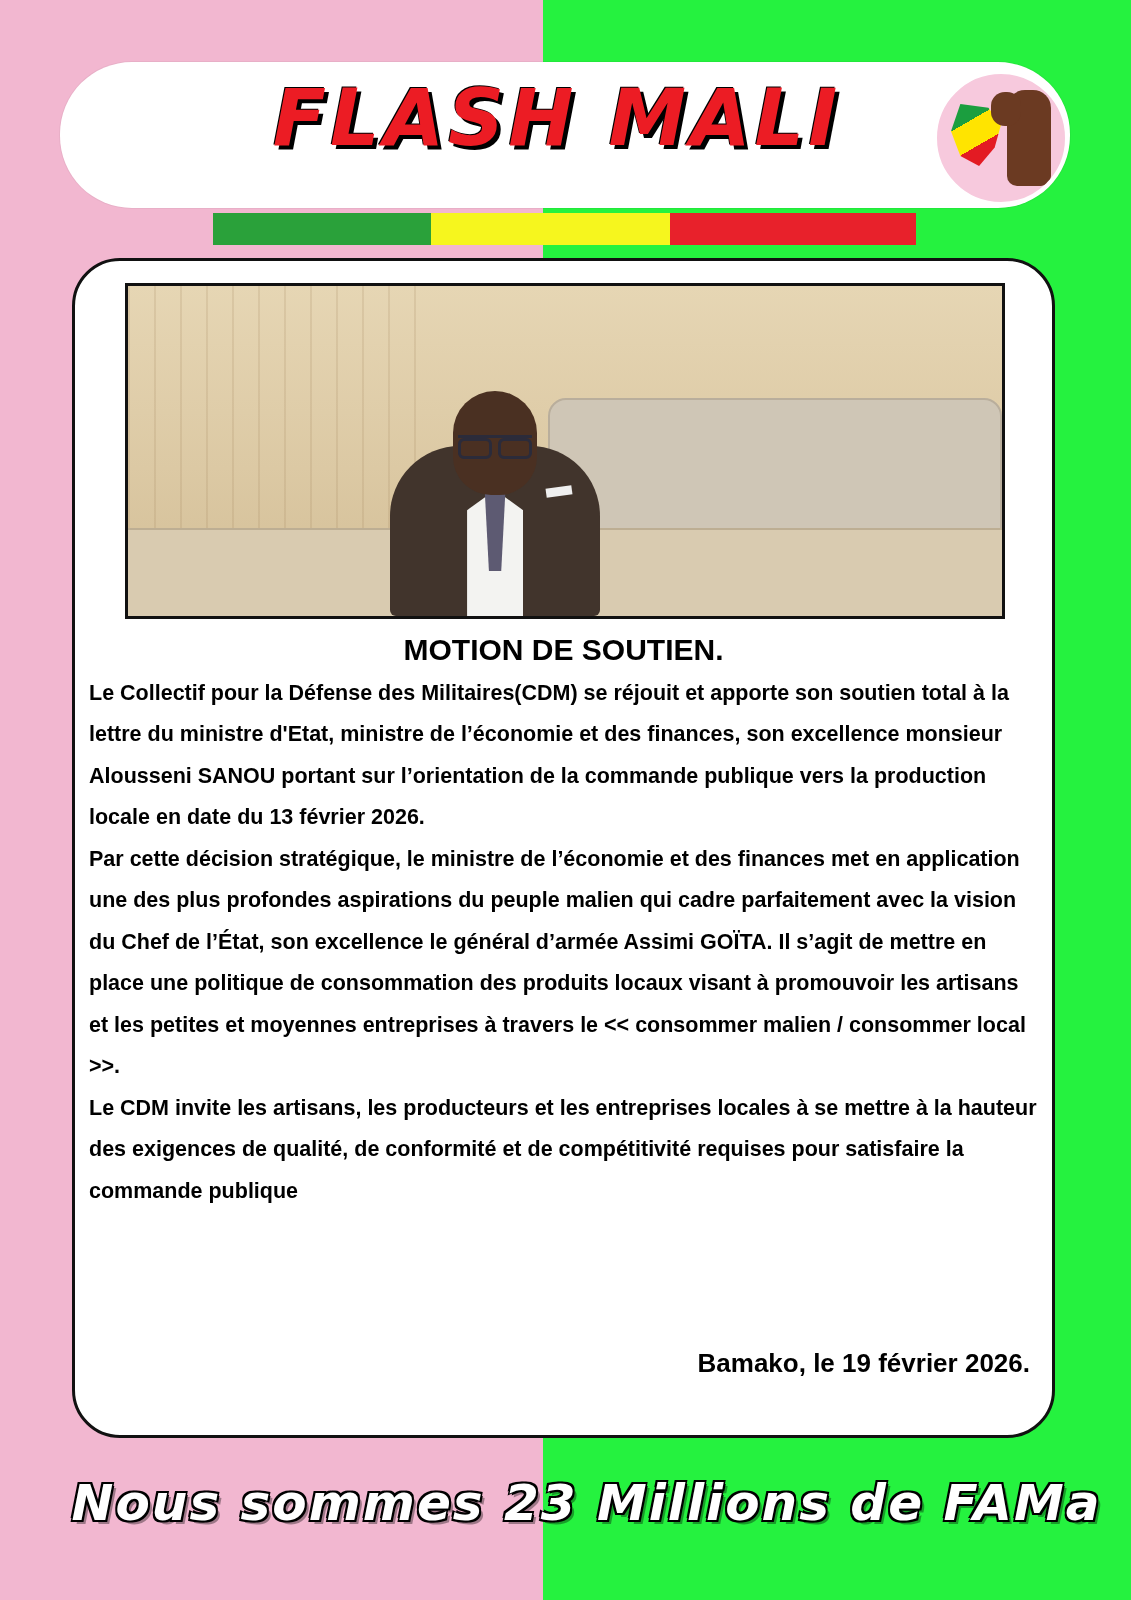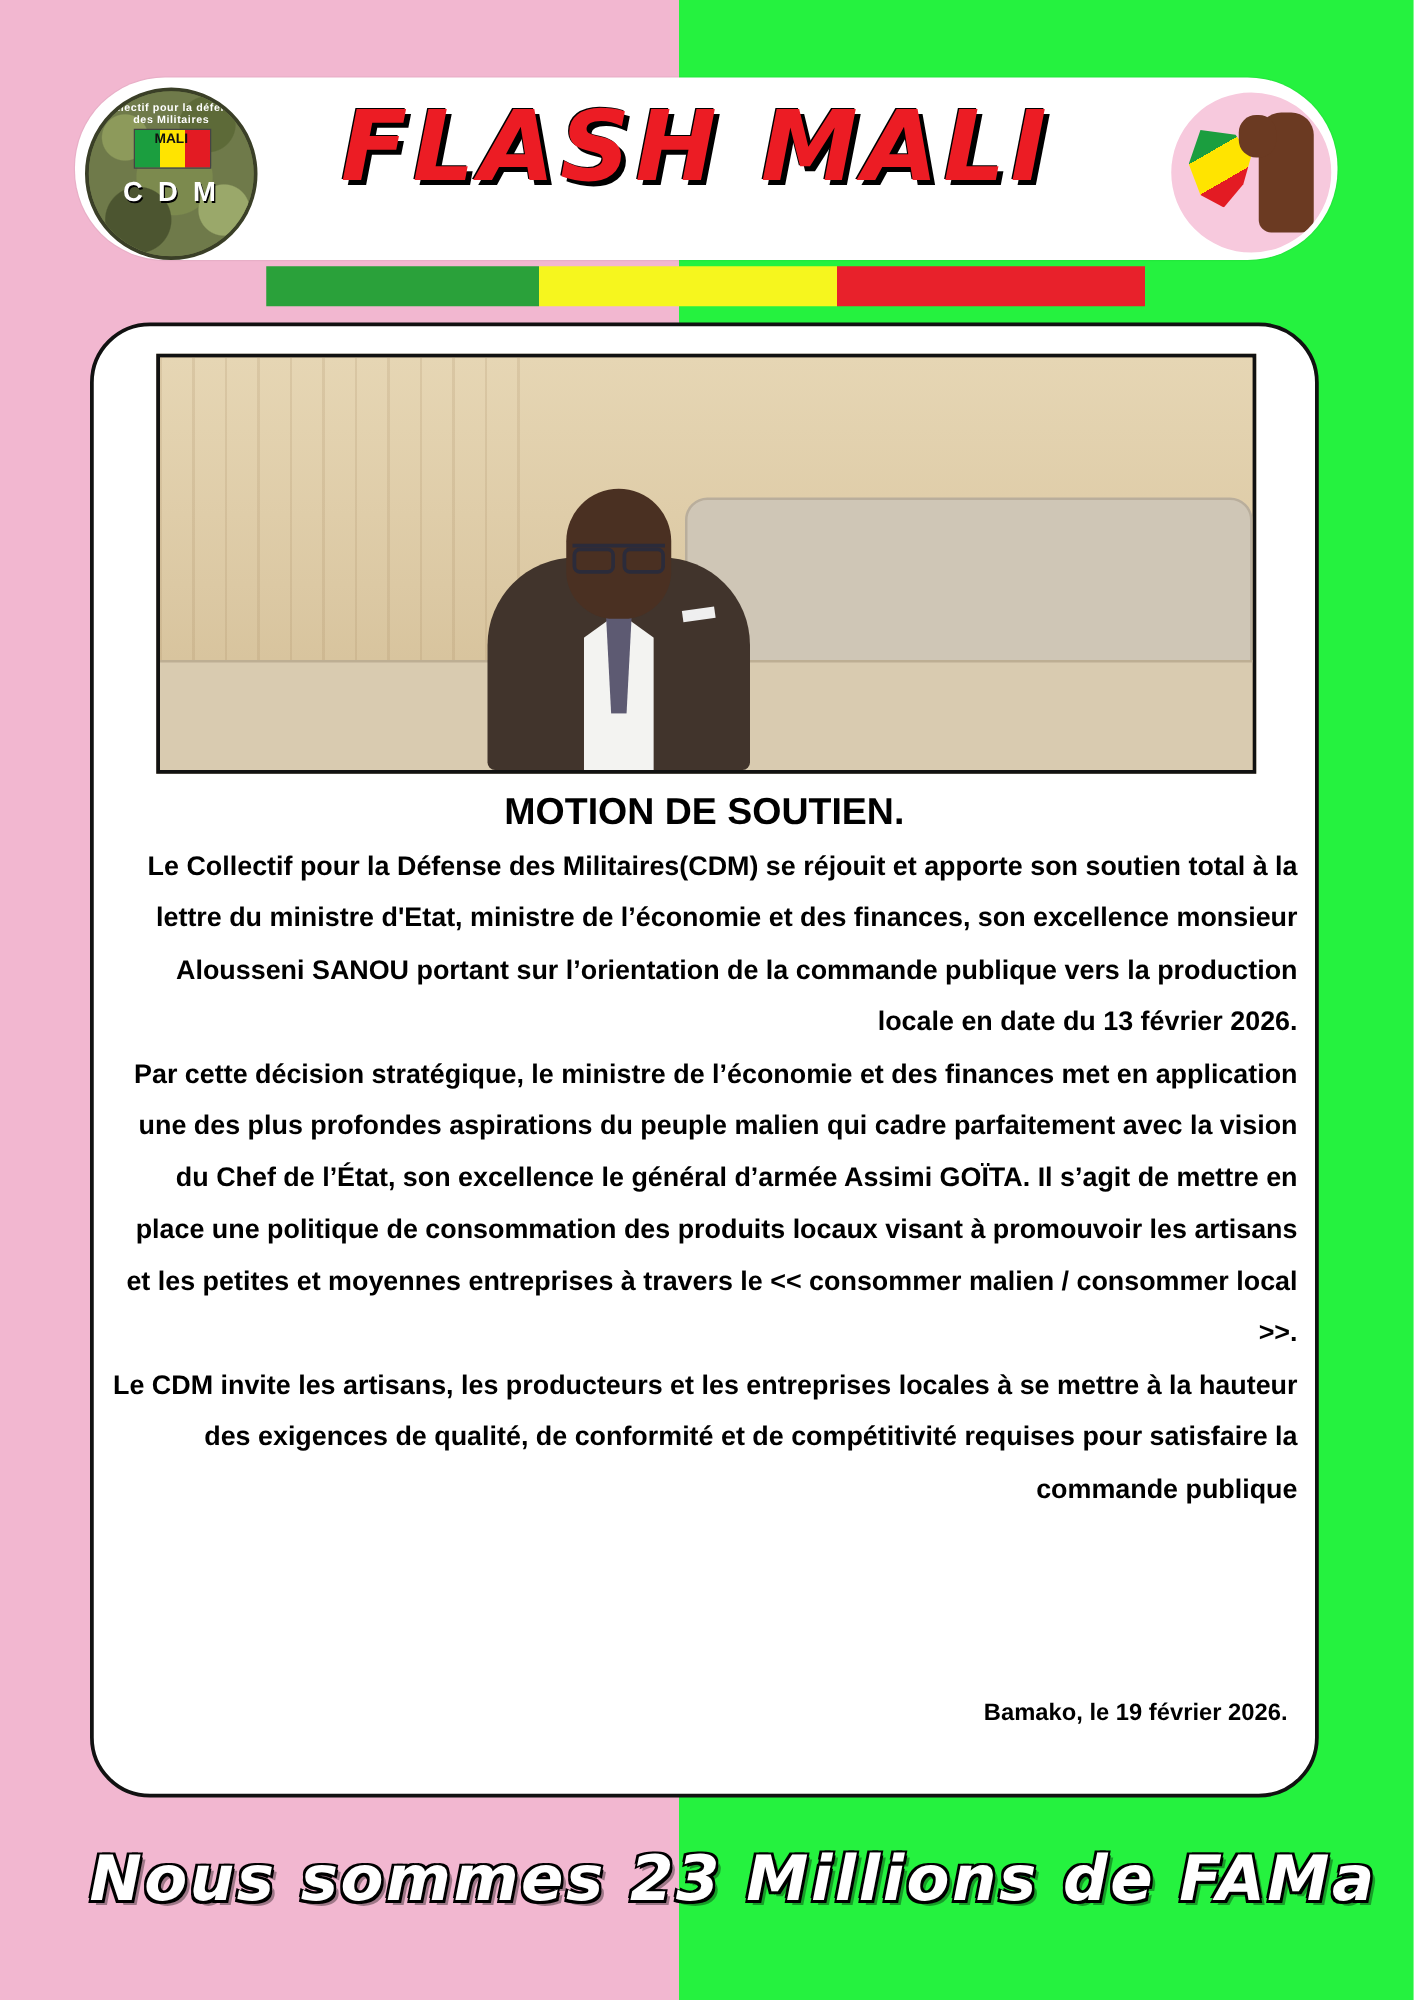--- a/index.html
+++ b/index.html
@@ -312,32 +312,32 @@
 
   .body-text {
     position: absolute;
     left: 14px;
     right: 14px;
     top: 412px;
     font-size: 21.5px;
     font-weight: bold;
     color: #000;
     line-height: 1.93;
-    text-align: right;
+    text-align: left;
   }
   .body-text p {
     margin: 0;
   }
 
   .signoff {
     position: absolute;
     right: 22px;
     bottom: 46px;
     text-align: right;
-    font-size: 19px;
+    font-size: 26px;
     font-weight: bold;
     color: #000;
     line-height: 1.95;
   }
 
   
   .footer-text {
     position: absolute;
     left: 0; right: 0;
     bottom: 68px;
@@ -355,27 +355,20 @@
     padding-left: 42px;
   }
 </style>
 </head>
 <body>
 
 <div id="poster">
 
   <div class="header-band"></div>
 
-  <div class="logo-badge">
-    <div class="logo-camo"></div>
-    <div class="logo-ring-text">Collectif pour la défense des Militaires</div>
-    <div class="logo-flag"></div>
-    <div class="logo-mali">MALI</div>
-    <div class="logo-cdm">C D M</div>
-  </div>
 
   <div class="flash-title">FLASH MALI</div>
 
   <div class="arm-badge">
     <div class="arm-map"></div>
     <div class="arm-fist"></div>
   </div>
 
   <div class="tricolor"></div>
 

